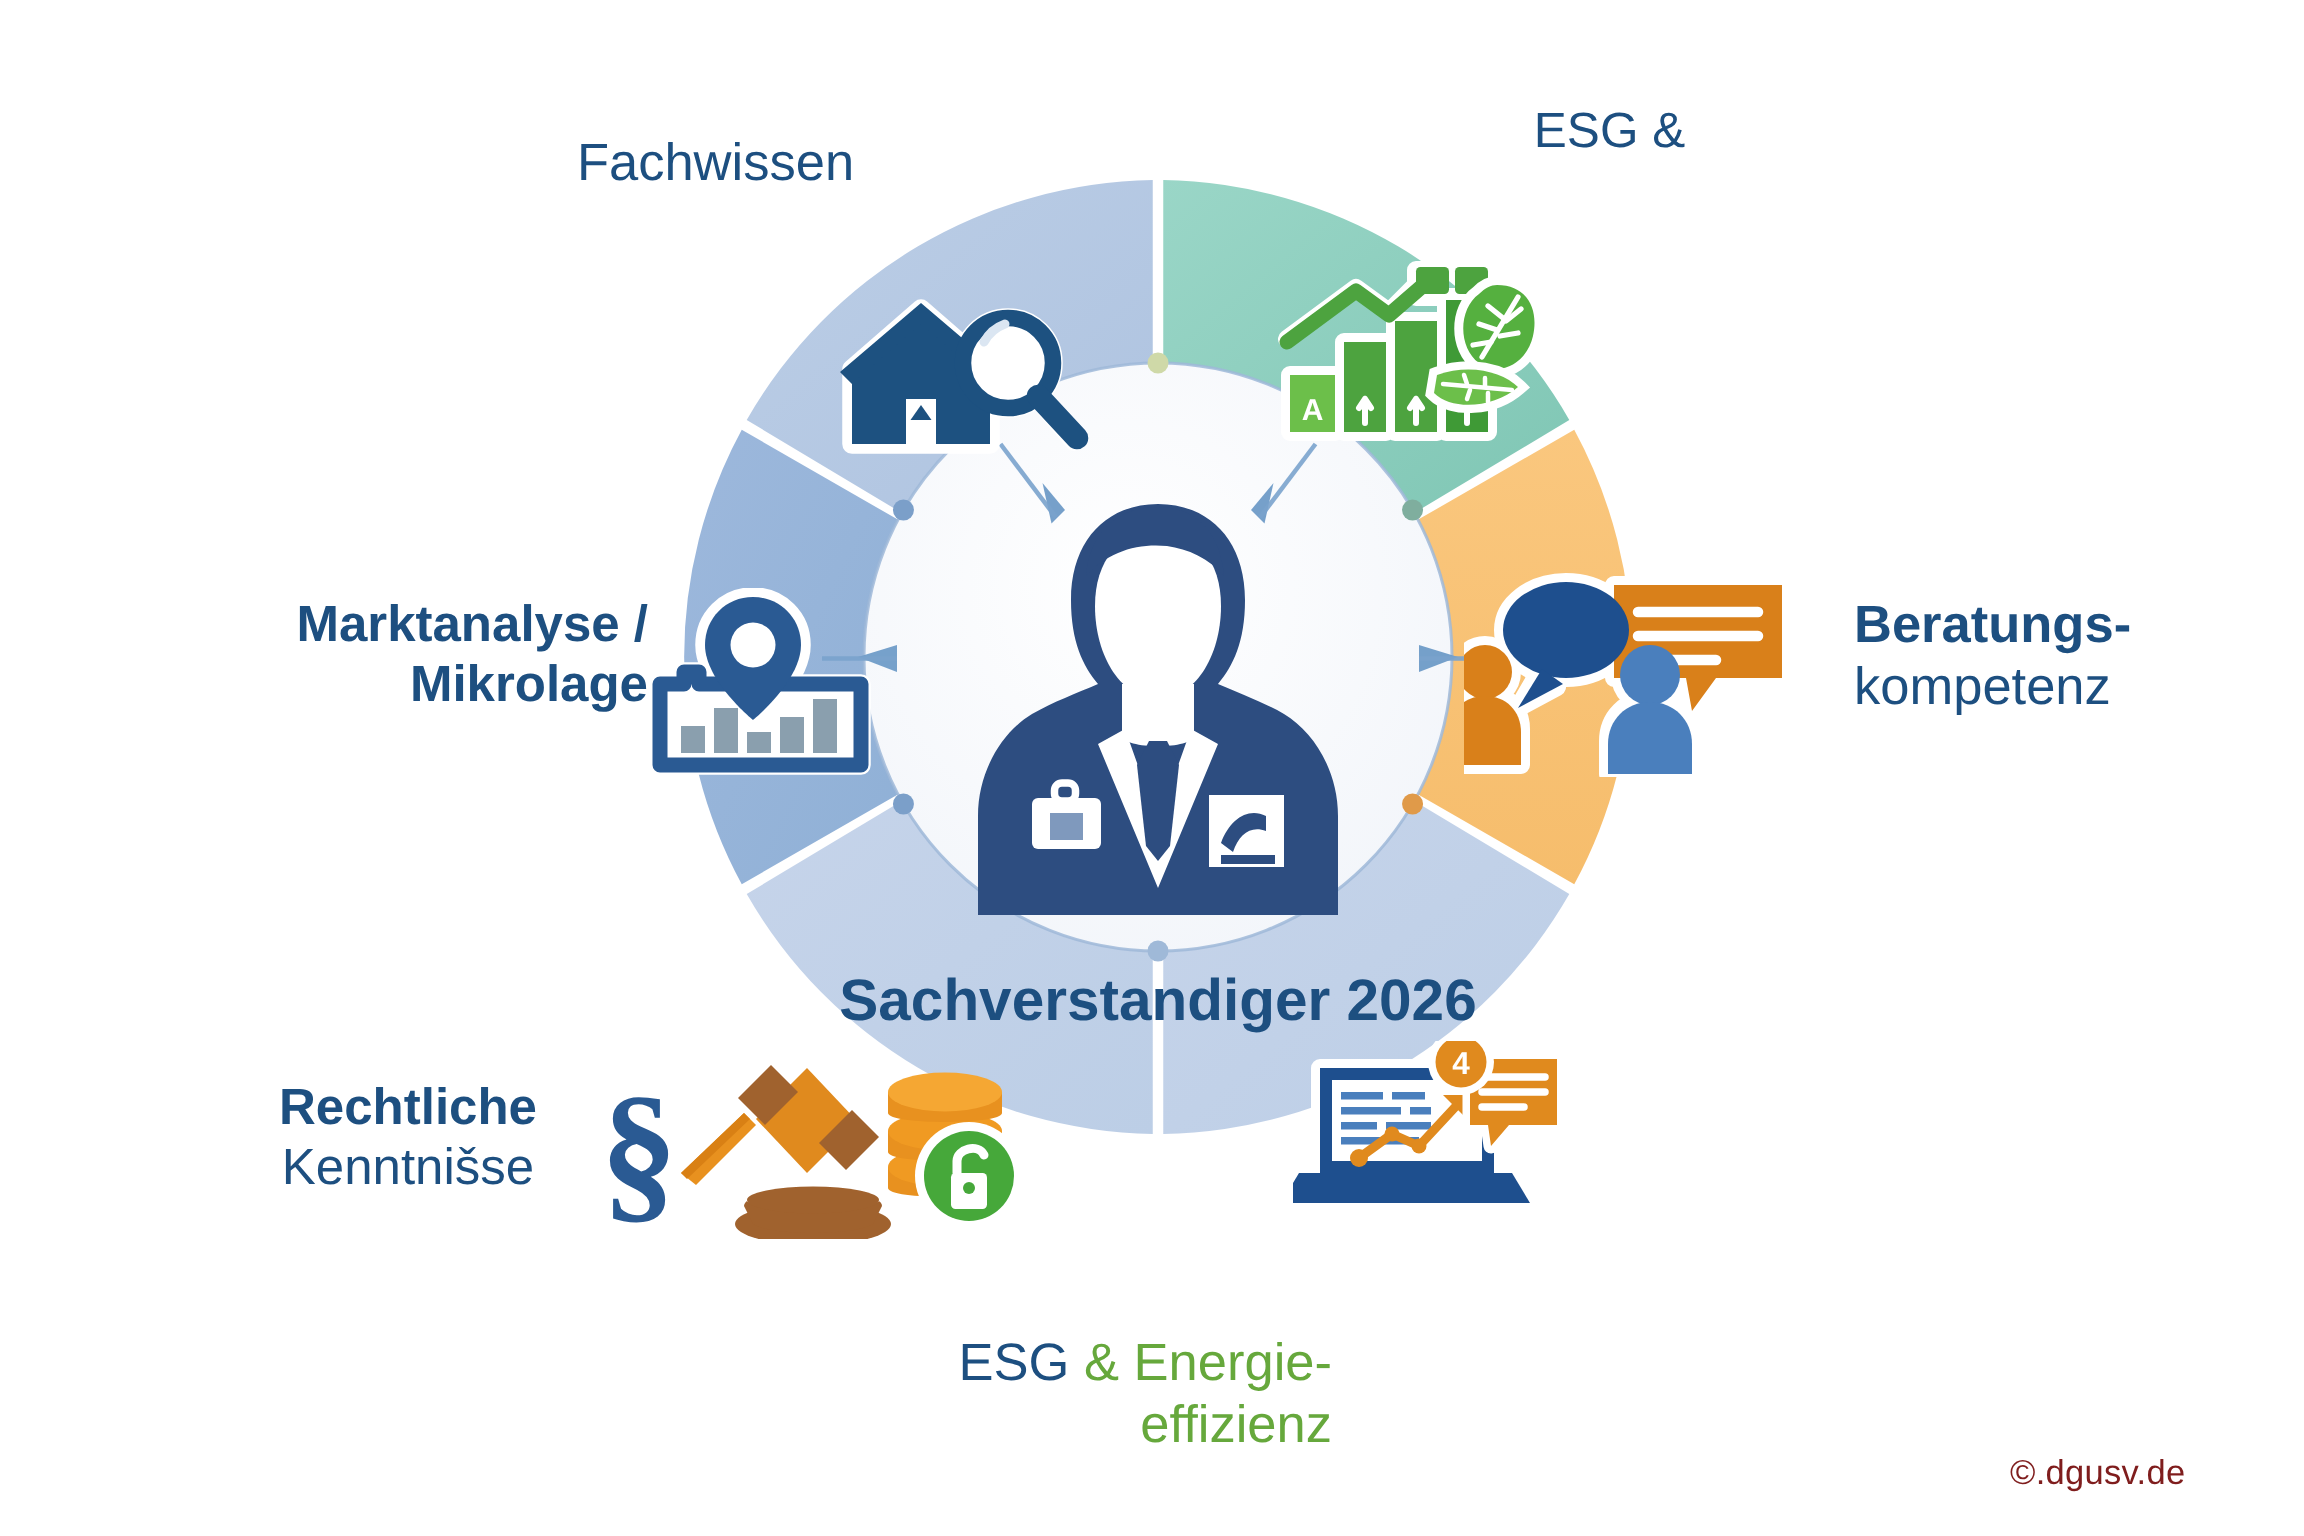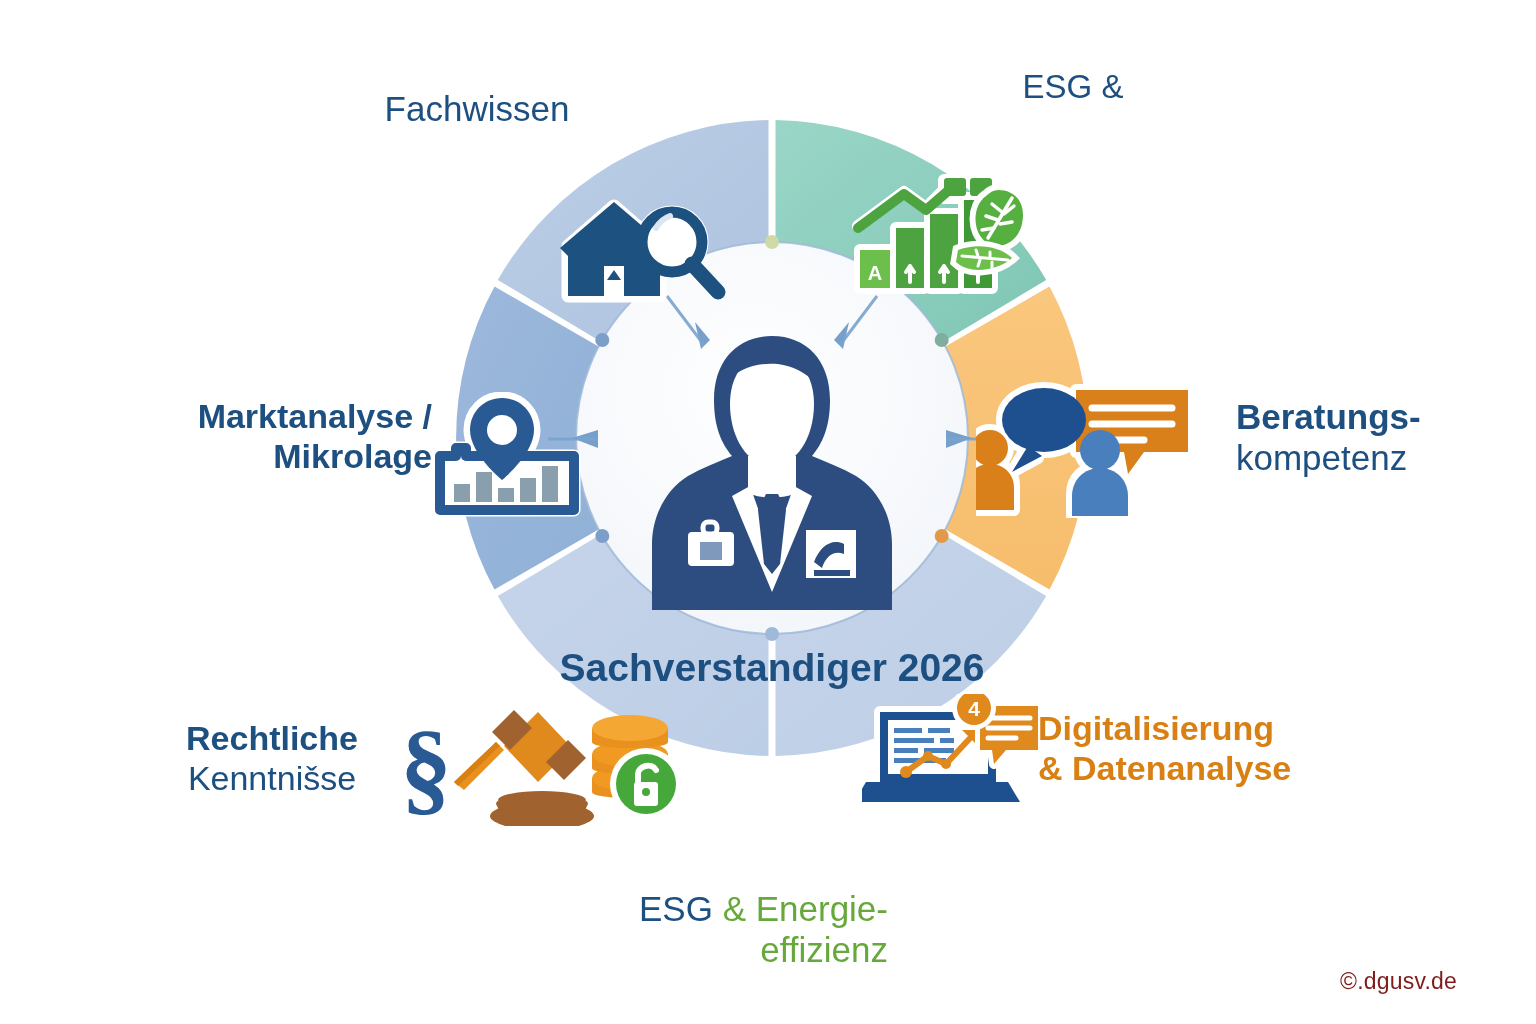--- a/index.html
+++ b/index.html
@@ -401,24 +401,20 @@
   <div class="label lbl-recht">
     <span class="l1">Rechtliche</span>
     <span class="l2">Kenntnišse</span>
   </div>
 
   <div class="label lbl-beratung">
     <span class="l1">Beratungs-</span>
     <span class="l2">kompetenz</span>
   </div>
 
-  <div class="label lbl-digital">
-    <span class="l1">Digitalisierung</span>
-    <span class="l2">&amp; Datenanalyse</span>
-  </div>
 
   <div class="label lbl-esg-bot">
     <span class="l1"><span class="esgword">ESG</span><span class="green"> &amp; Energie-</span></span>
     <span class="l2 green">effizienz</span>
   </div>
 
   <div class="copyright">©.dgusv.de</div>
 
 </div>
 

